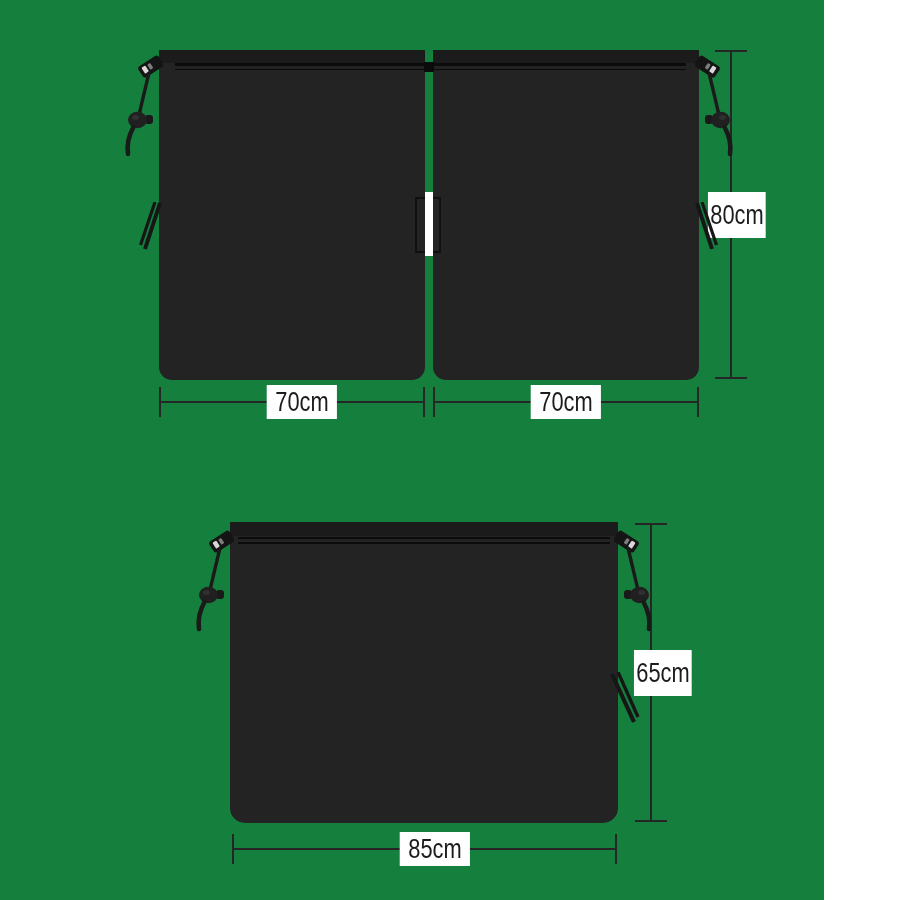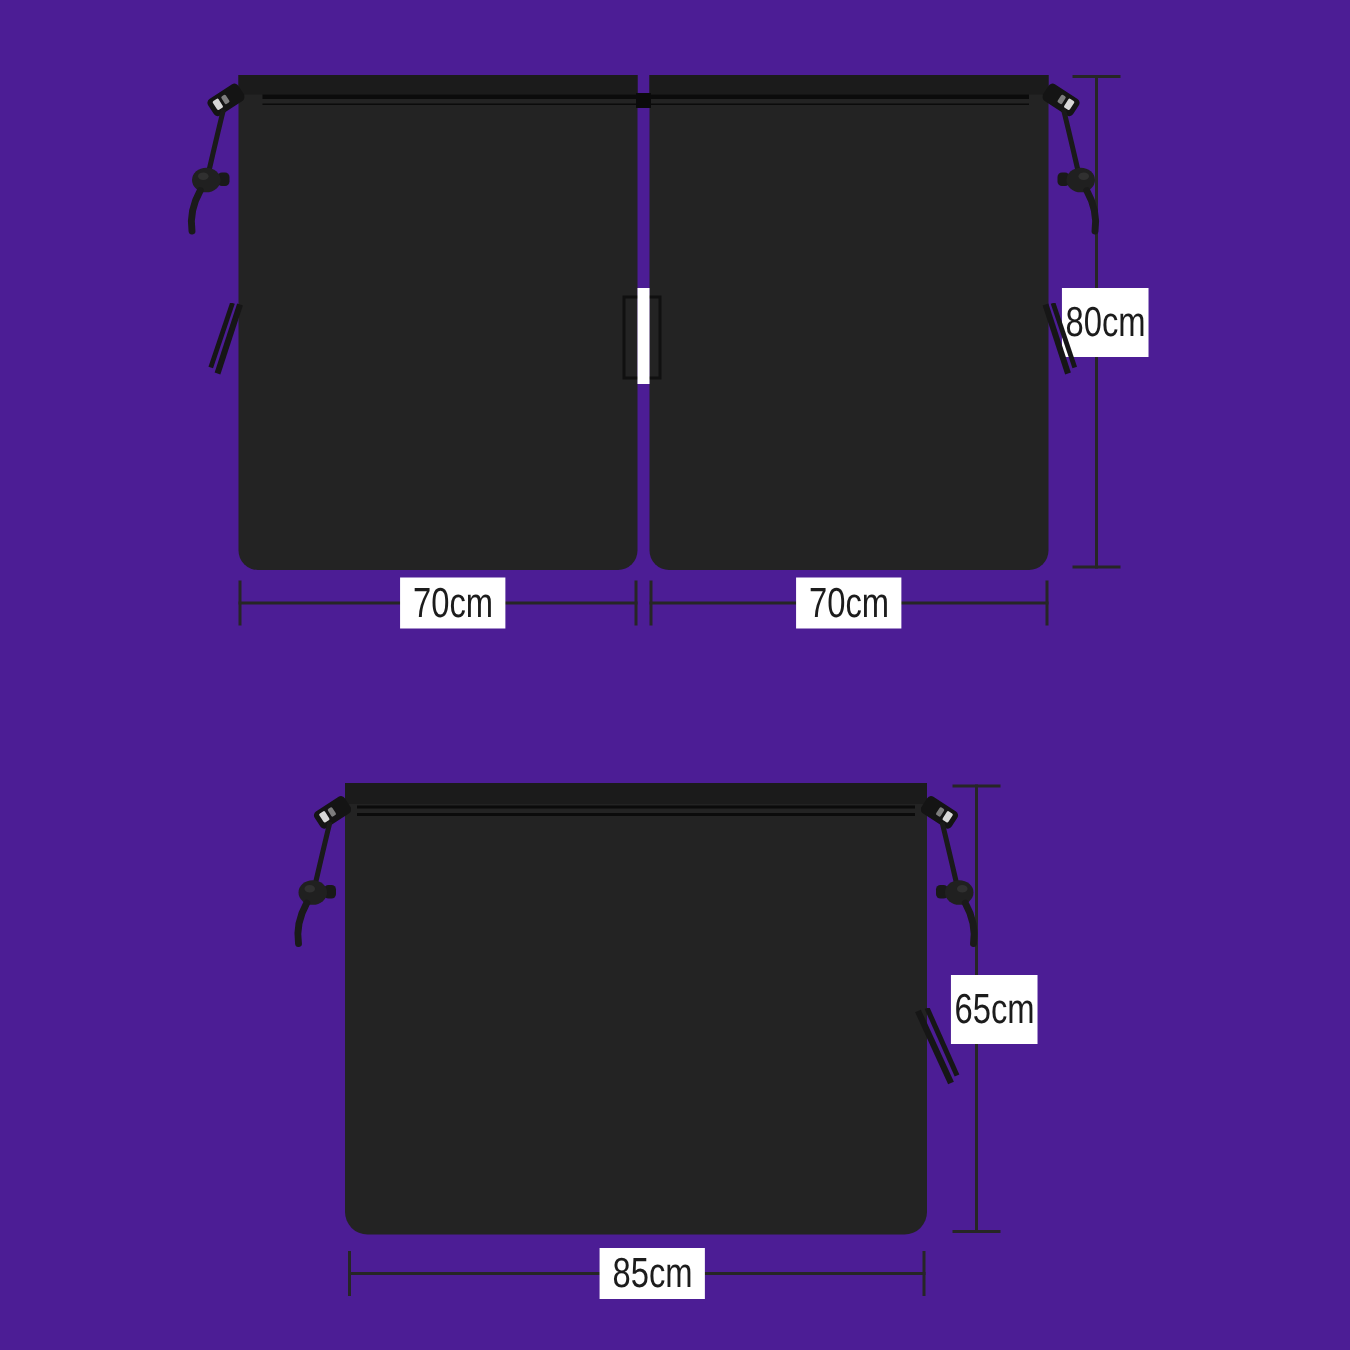--- a/index.html
+++ b/index.html
@@ -1,16 +1,16 @@
 <!DOCTYPE html>
 <html><head>
 <meta charset="utf-8">
 <style>
   html,body{margin:0;padding:0;background:#fff;}
-  .stage{position:relative;width:900px;height:900px;background:#4c1d95;overflow:hidden;
+  .stage{position:relative;width:824px;height:900px;background:#15803d;overflow:hidden;
          font-family:"Liberation Sans", sans-serif;}
   .panel{position:absolute;background:#232323;z-index:1;}
   .round-b{border-radius:0 0 13px 13px;}
   .strip{position:absolute;left:0;right:0;top:0;background:#1b1b1b;}
   .seam{position:absolute;background:#0b0b0b;}
   .seam-cross{position:absolute;background:#0b0b0b;z-index:2;}
   .handle{position:absolute;border:2.5px solid #101010;background:transparent;z-index:2;}
   .gap-stripe{position:absolute;background:#ffffff;z-index:3;}
   .hw{position:absolute;z-index:5;}
   

